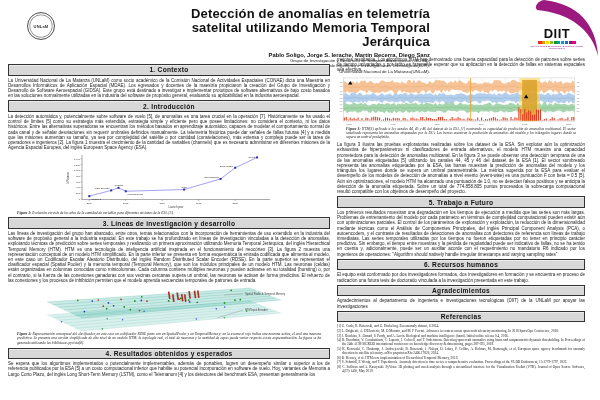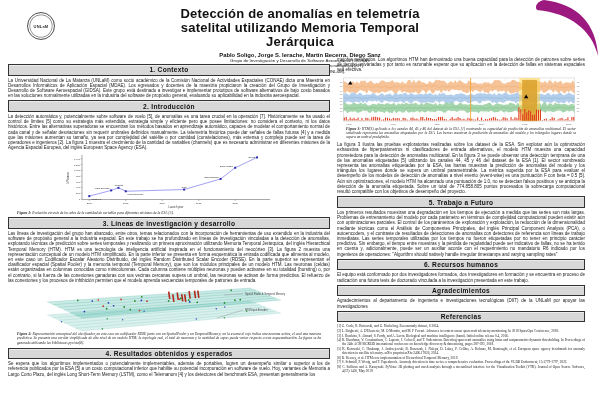--- a/index.html
+++ b/index.html
@@ -4,21 +4,21 @@
 <style>
   html,body{margin:0;padding:0;background:#888;}
   .poster{position:relative;width:600px;height:400px;background:#ffffff;overflow:hidden;
           font-family:"Liberation Sans", sans-serif;color:#111;}
   
   .swoosh{position:absolute;top:0;right:0;width:90px;height:60px;}
   .unlam-seal{position:absolute;left:27px;top:12px;width:26px;height:26px;border:1px solid #555;
               border-radius:50%;display:flex;align-items:center;justify-content:center;
               box-shadow:inset 0 0 0 1.5px #fff, inset 0 0 0 2.2px #777;}
   .unlam-seal span{font-size:4px;font-weight:bold;color:#333;letter-spacing:.2px;}
-  .title-block{position:absolute;left:170px;top:7px;width:260px;text-align:center;}
+  .title-block{position:absolute;left:170px;top:7px;width:260px;text-align:right;}
   .title{font-size:13px;font-weight:bold;line-height:1.08;letter-spacing:.2px;}
   .authors{font-size:5.8px;font-weight:bold;margin-top:2.5px;}
   .affil{font-size:4.4px;line-height:1.3;color:#222;}
   .diit-logo{position:absolute;right:14px;top:27px;width:58px;text-align:center;}
   .diit-text{font-size:13px;font-weight:900;letter-spacing:.5px;line-height:1;}
   .diit-squares{display:flex;justify-content:center;gap:.6px;margin-top:.8px;}
   .diit-squares i{display:block;width:3.2px;height:3.2px;}
   .diit-sub{font-size:2px;color:#951b81;margin-top:.8px;line-height:1.15;}
   
   .col{position:absolute;}
@@ -52,20 +52,36 @@
   </div>
 
   <div class="title-block">
     <div class="title">Detección de anomalías en telemetría satelital utilizando Memoria Temporal Jerárquica</div>
     <div class="authors">Pablo Soligo, Jorge S. Ierache, Martín Becerra, Diego Sanz</div>
     <div class="affil">Grupo de Investigación y Desarrollo de Software Aeroespacial (GIDSA).</div>
     <div class="affil">Departamento de Ingeniería e Investigaciones Tecnológicas(DIIT).</div>
     <div class="affil">Universidad Nacional de La Matanza(UNLaM).</div>
   </div>
 
+  <div class="diit-logo">
+    <div class="diit-text">DIIT</div>
+    <div class="diit-squares">
+        <i style="background: rgb(230, 51, 42);"></i>
+        <i style="background: rgb(243, 146, 0);"></i>
+        <i style="background: rgb(255, 222, 0);"></i>
+        <i style="background: rgb(149, 193, 31);"></i>
+        <i style="background: rgb(0, 150, 64);"></i>
+        <i style="background: rgb(0, 161, 154);"></i>
+        <i style="background: rgb(0, 159, 227);"></i>
+        <i style="background: rgb(29, 113, 184);"></i>
+        <i style="background: rgb(102, 36, 131);"></i>
+        <i style="background: rgb(229, 0, 125);"></i>
+      </div>
+    <div class="diit-sub">DEPARTAMENTO DE INGENIERÍA E INVESTIGACIONES TECNOLÓGICAS</div>
+  </div>
 
   <div class="col col-left">
     <div class="sec-h">
       <span>1. Contexto</span>
     </div>
     <div class="body">La Universidad Nacional de La Matanza (UNLaM) como socio académico de la Comisión Nacional de Actividades Espaciales (CONAE) dicta una Maestría en Desarrollos Informáticos de Aplicación Espacial (MDAE). Los egresados y docentes de la maestría propiciaron la creación del Grupo de Investigación y Desarrollo de Software Aeroespacial (GIDSA). Este grupo está destinado a investigar e implementar prototipos de software alternativos de bajo costo basados en las soluciones normalmente utilizadas en la industria del software de propósito general, evaluando su aplicabilidad en la industria aeroespacial.</div>
 
     <div class="sec-h">
       <span>2. Introducción</span>
     </div>

